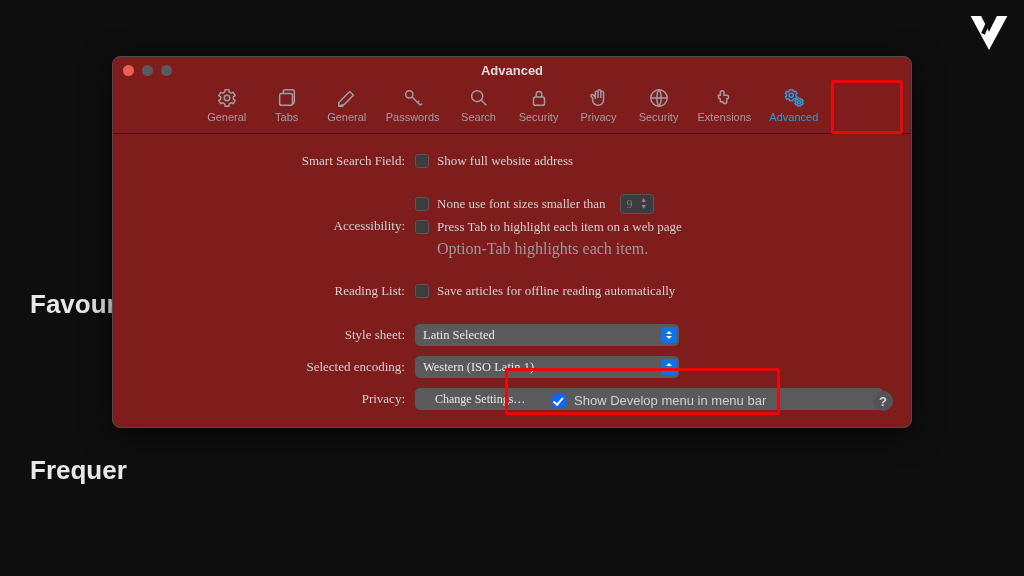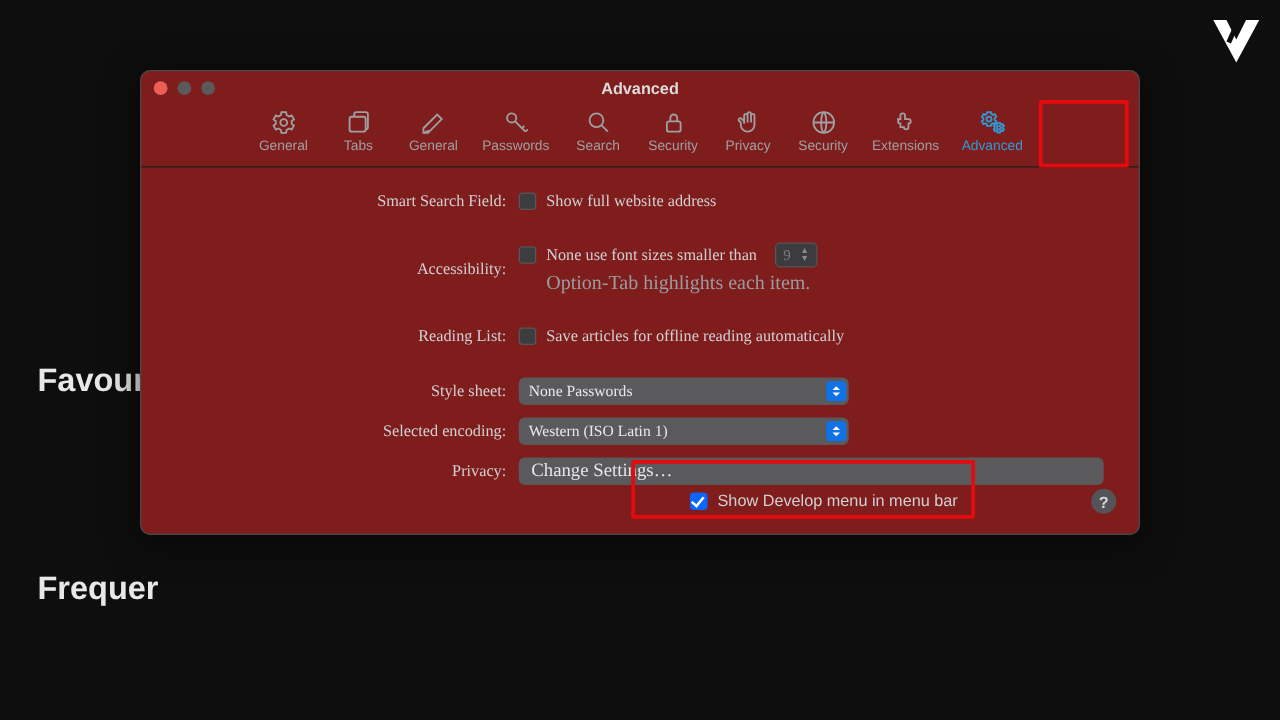--- a/index.html
+++ b/index.html
@@ -96,22 +96,22 @@
     background:#5a595c; border-radius:5px; height:22px; padding:0 2px 0 8px;
     color:#e8e8ea; font-size:12.5px; width: 264px;
   }
   .select .end {
     width:16px; height:16px; border-radius:3px; background:#1172e8;
     display:flex; flex-direction:column; align-items:center; justify-content:center;
   }
   .select .end::before{content:""; border:3px solid transparent; border-bottom-color:#fff; margin-bottom:1px;}
   .select .end::after{content:""; border:3px solid transparent; border-top-color:#fff; margin-top:1px;}
   .btn {
-    background:#5a595c; border-radius:5px; height:22px; padding:0 10px;
-    color:#e6e6e8; font-size:15px; display:inline-flex; align-items:center;
+    background:#5a595c; border-radius:5px; height:22px; padding:0 20px;
+    color:#e6e6e8; font-size:12px; display:inline-flex; align-items:center;
   }
   .spacer-lg { height: 14px; }
   .develop-row {
     display:flex; align-items:center; gap:8px;
     margin-left: 284px; margin-top: 18px;
     padding: 5px 10px 5px 6px;
   }
   .dev-wrapper { position:relative; display:inline-block; }
   .dev-highlight { position:absolute; inset:-2px -4px; }
   .help {
@@ -239,20 +239,24 @@
           <div class="chk"></div>
           <span>None use font sizes smaller than</span>
           <div class="num-field">
             <span class="disabled">9</span>
             <div class="stepper">
                 <div>▲</div>
                 <div>▼</div>
               </div>
           </div>
         </div>
+        <div class="chk-line">
+          <div class="chk"></div>
+          <span>Press Tab to highlight each item on a web page</span>
+        </div>
         <div class="subnote">Option-Tab highlights each item.</div>
       </div>
     </div>
 
     <div class="spacer-lg"></div>
 
     <div class="row">
       <div class="lbl">Reading List:</div>
       <div class="val">
         <div class="chk-line">
@@ -261,21 +265,21 @@
         </div>
       </div>
     </div>
 
     <div class="spacer-lg"></div>
 
     <div class="row">
       <div class="lbl">Style sheet:</div>
       <div class="val">
         <div class="select">
-          <span>None Passwords</span>
+          <span>Latin Selected</span>
           <div class="end"></div>
         </div>
       </div>
     </div>
 
     <div class="row">
       <div class="lbl">Selected encoding:</div>
       <div class="val">
         <div class="select">
           <span>Western (ISO Latin 1)</span>

